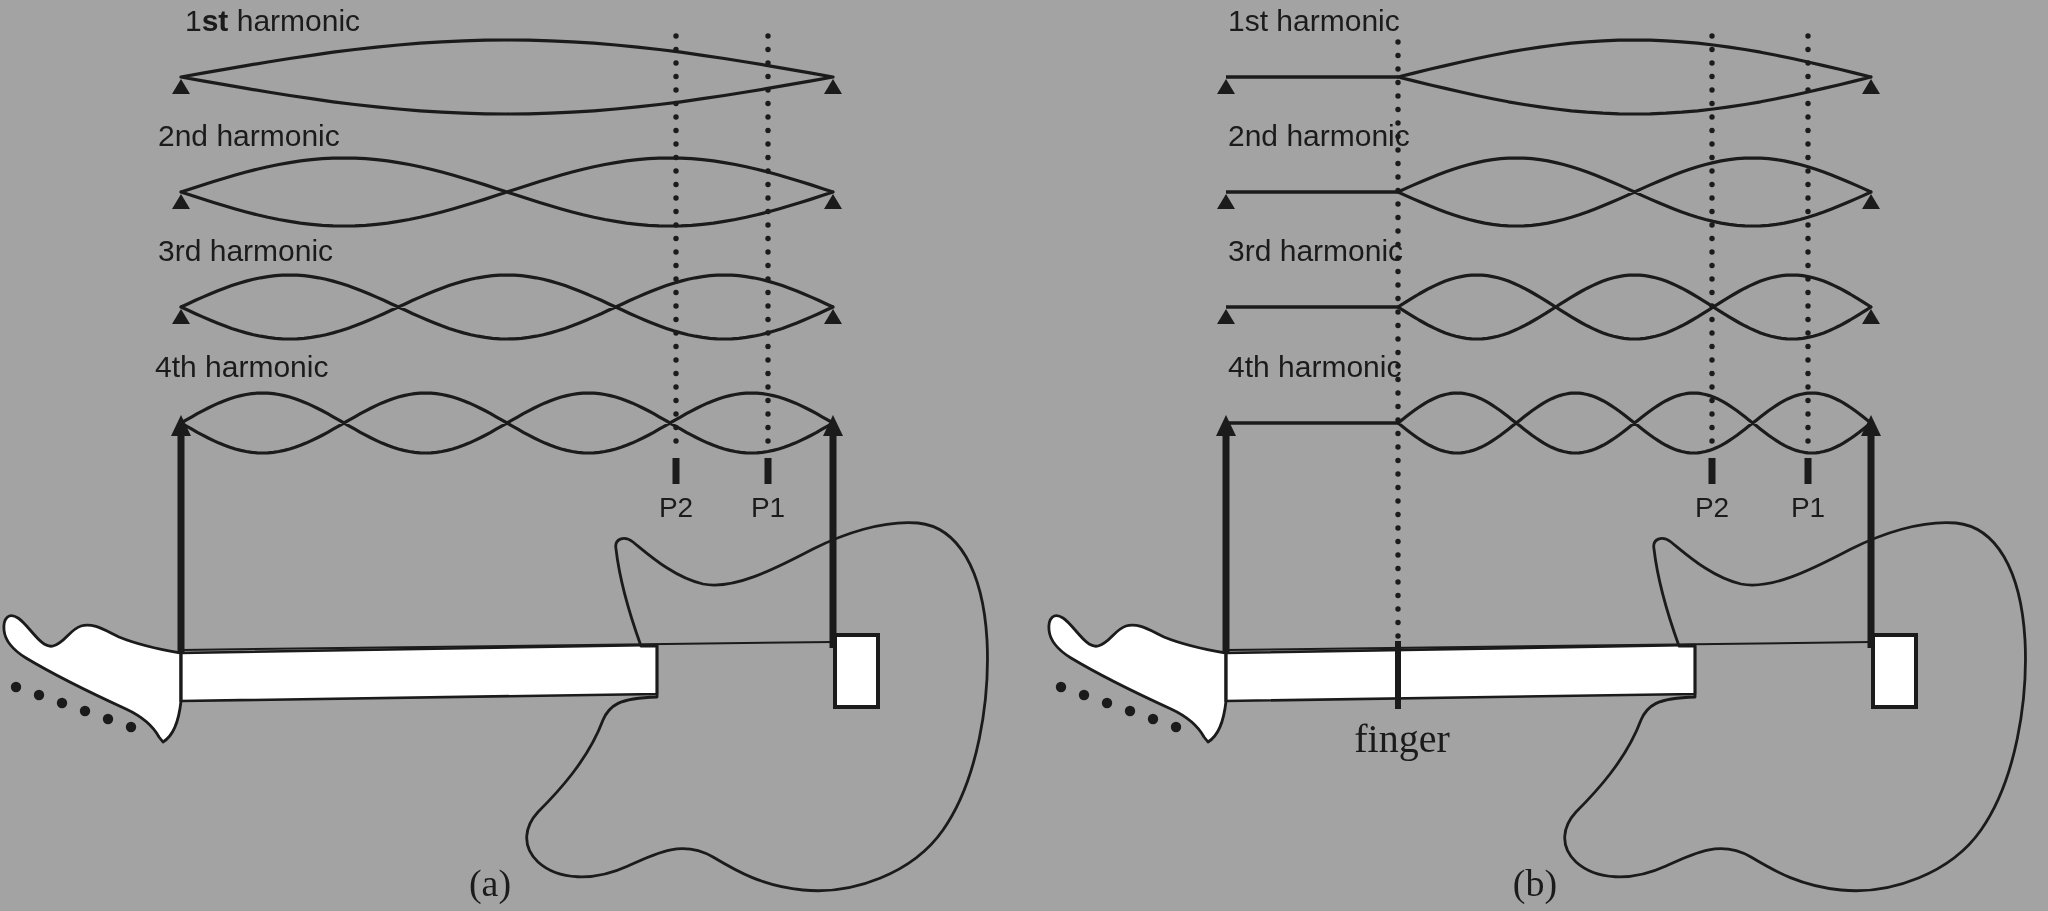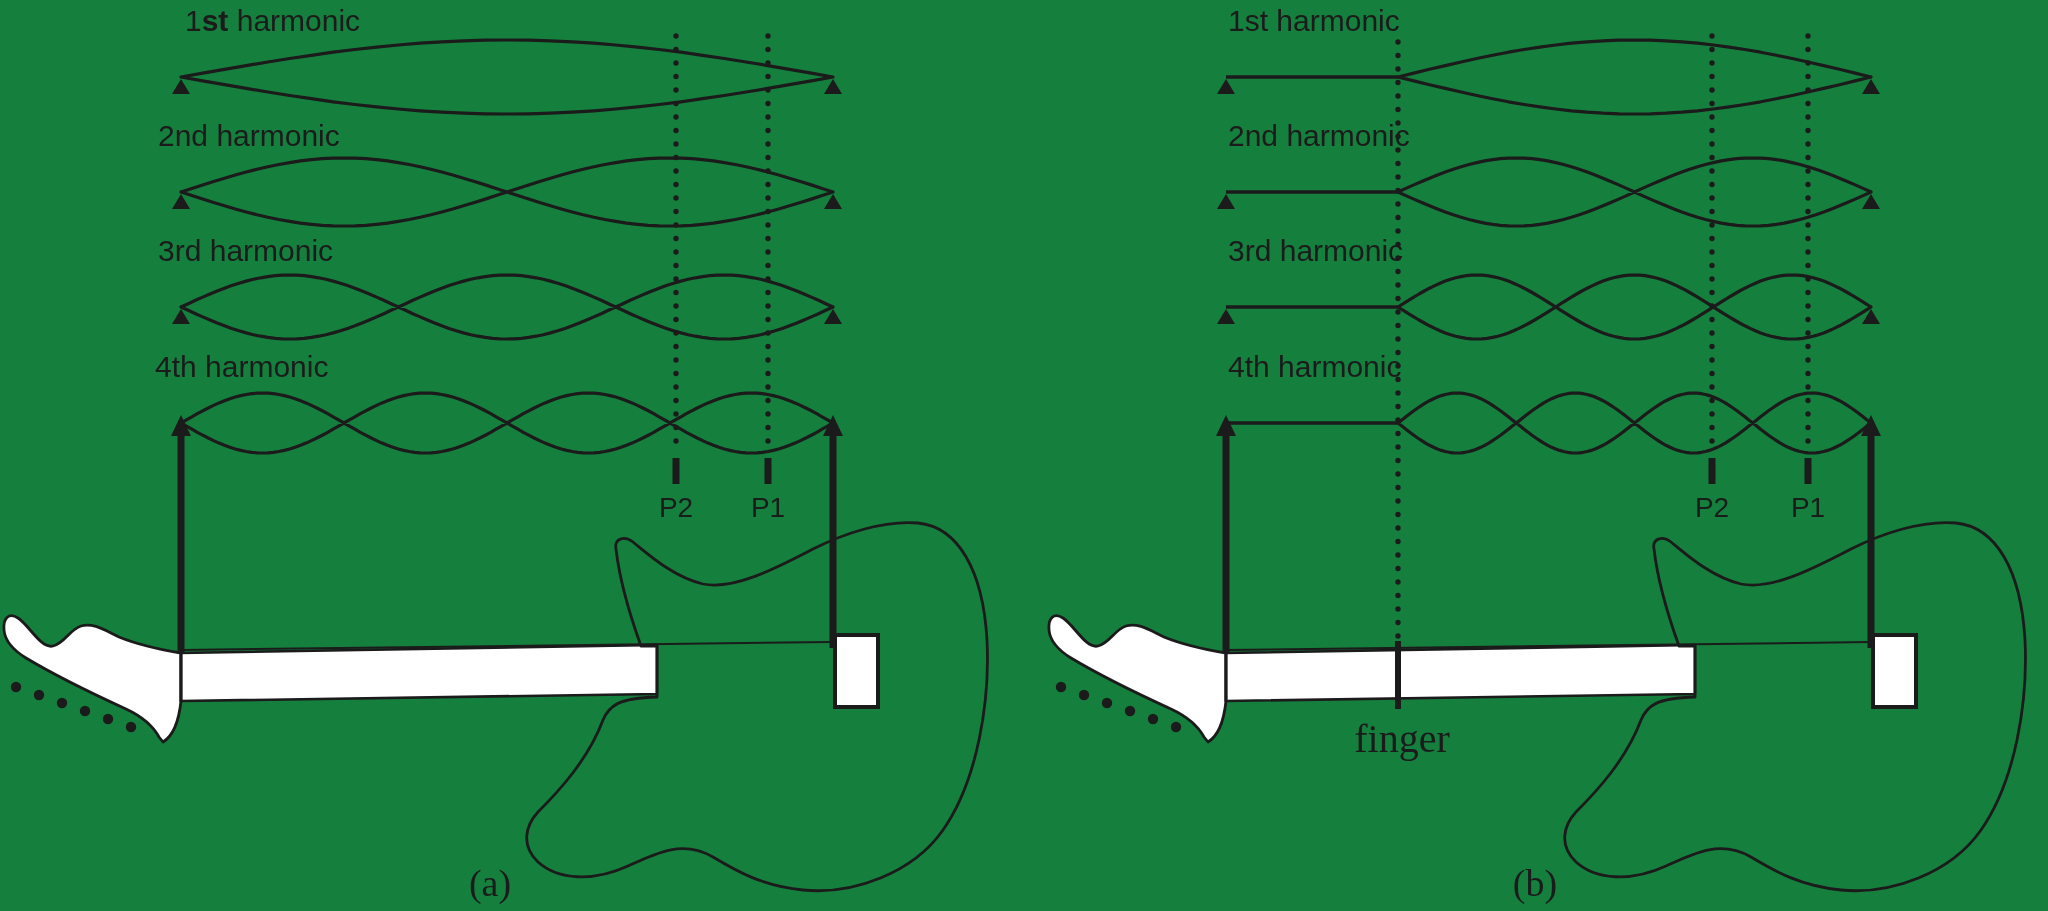--- a/index.html
+++ b/index.html
@@ -1,16 +1,16 @@
 <!DOCTYPE html>
 <html><head>
 <meta charset="utf-8">
 <style>
   html,body{margin:0;padding:0;background:#fff;}
-  .stage{position:relative;width:2048px;height:911px;background:#15803d;overflow:hidden;}
+  .stage{position:relative;width:2048px;height:911px;background:#a3a3a3;overflow:hidden;}
   svg{display:block;}
   .hlabel{font-family:"Liberation Sans",sans-serif;font-size:30px;fill:#1b1b1b;}
   .plabel{font-family:"Liberation Sans",sans-serif;font-size:28px;fill:#1b1b1b;text-anchor:middle;}
   .caption{font-family:"Liberation Serif",serif;font-size:38px;fill:#1b1b1b;text-anchor:middle;}
   .finger{font-family:"Liberation Serif",serif;font-size:40px;fill:#1b1b1b;text-anchor:middle;}
 </style>
 </head>
 <body>
 
 <div class="stage">

